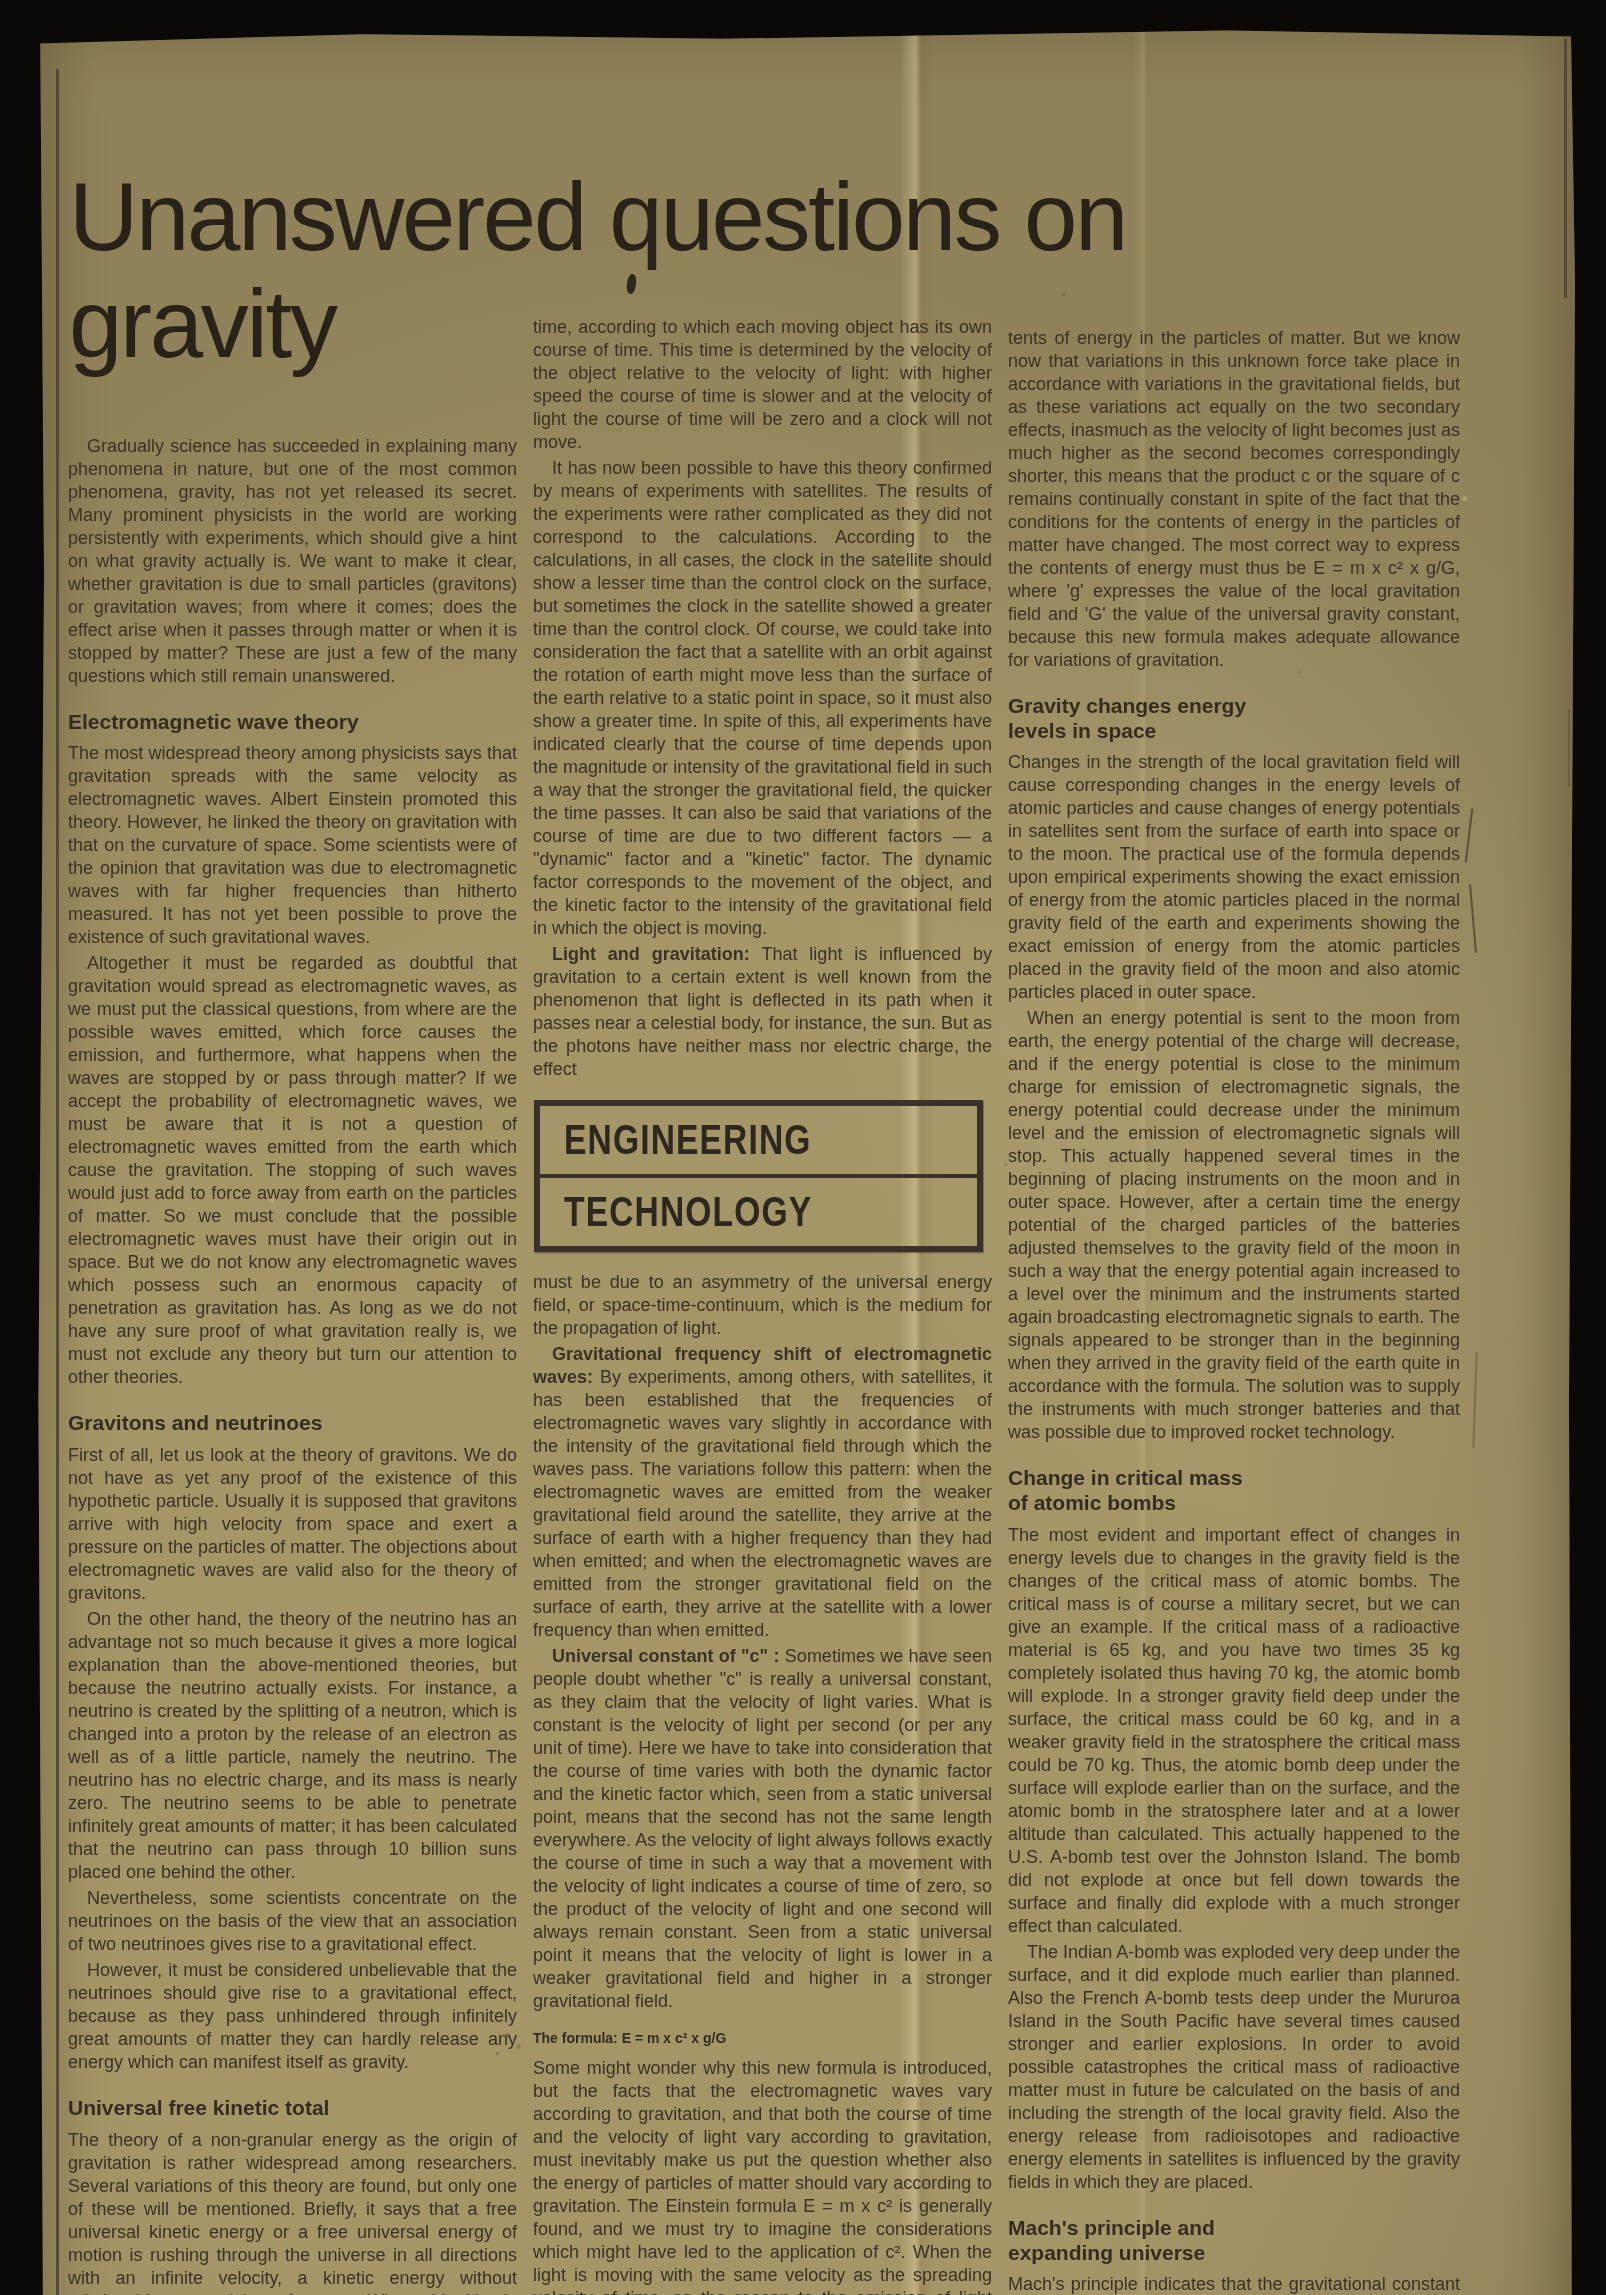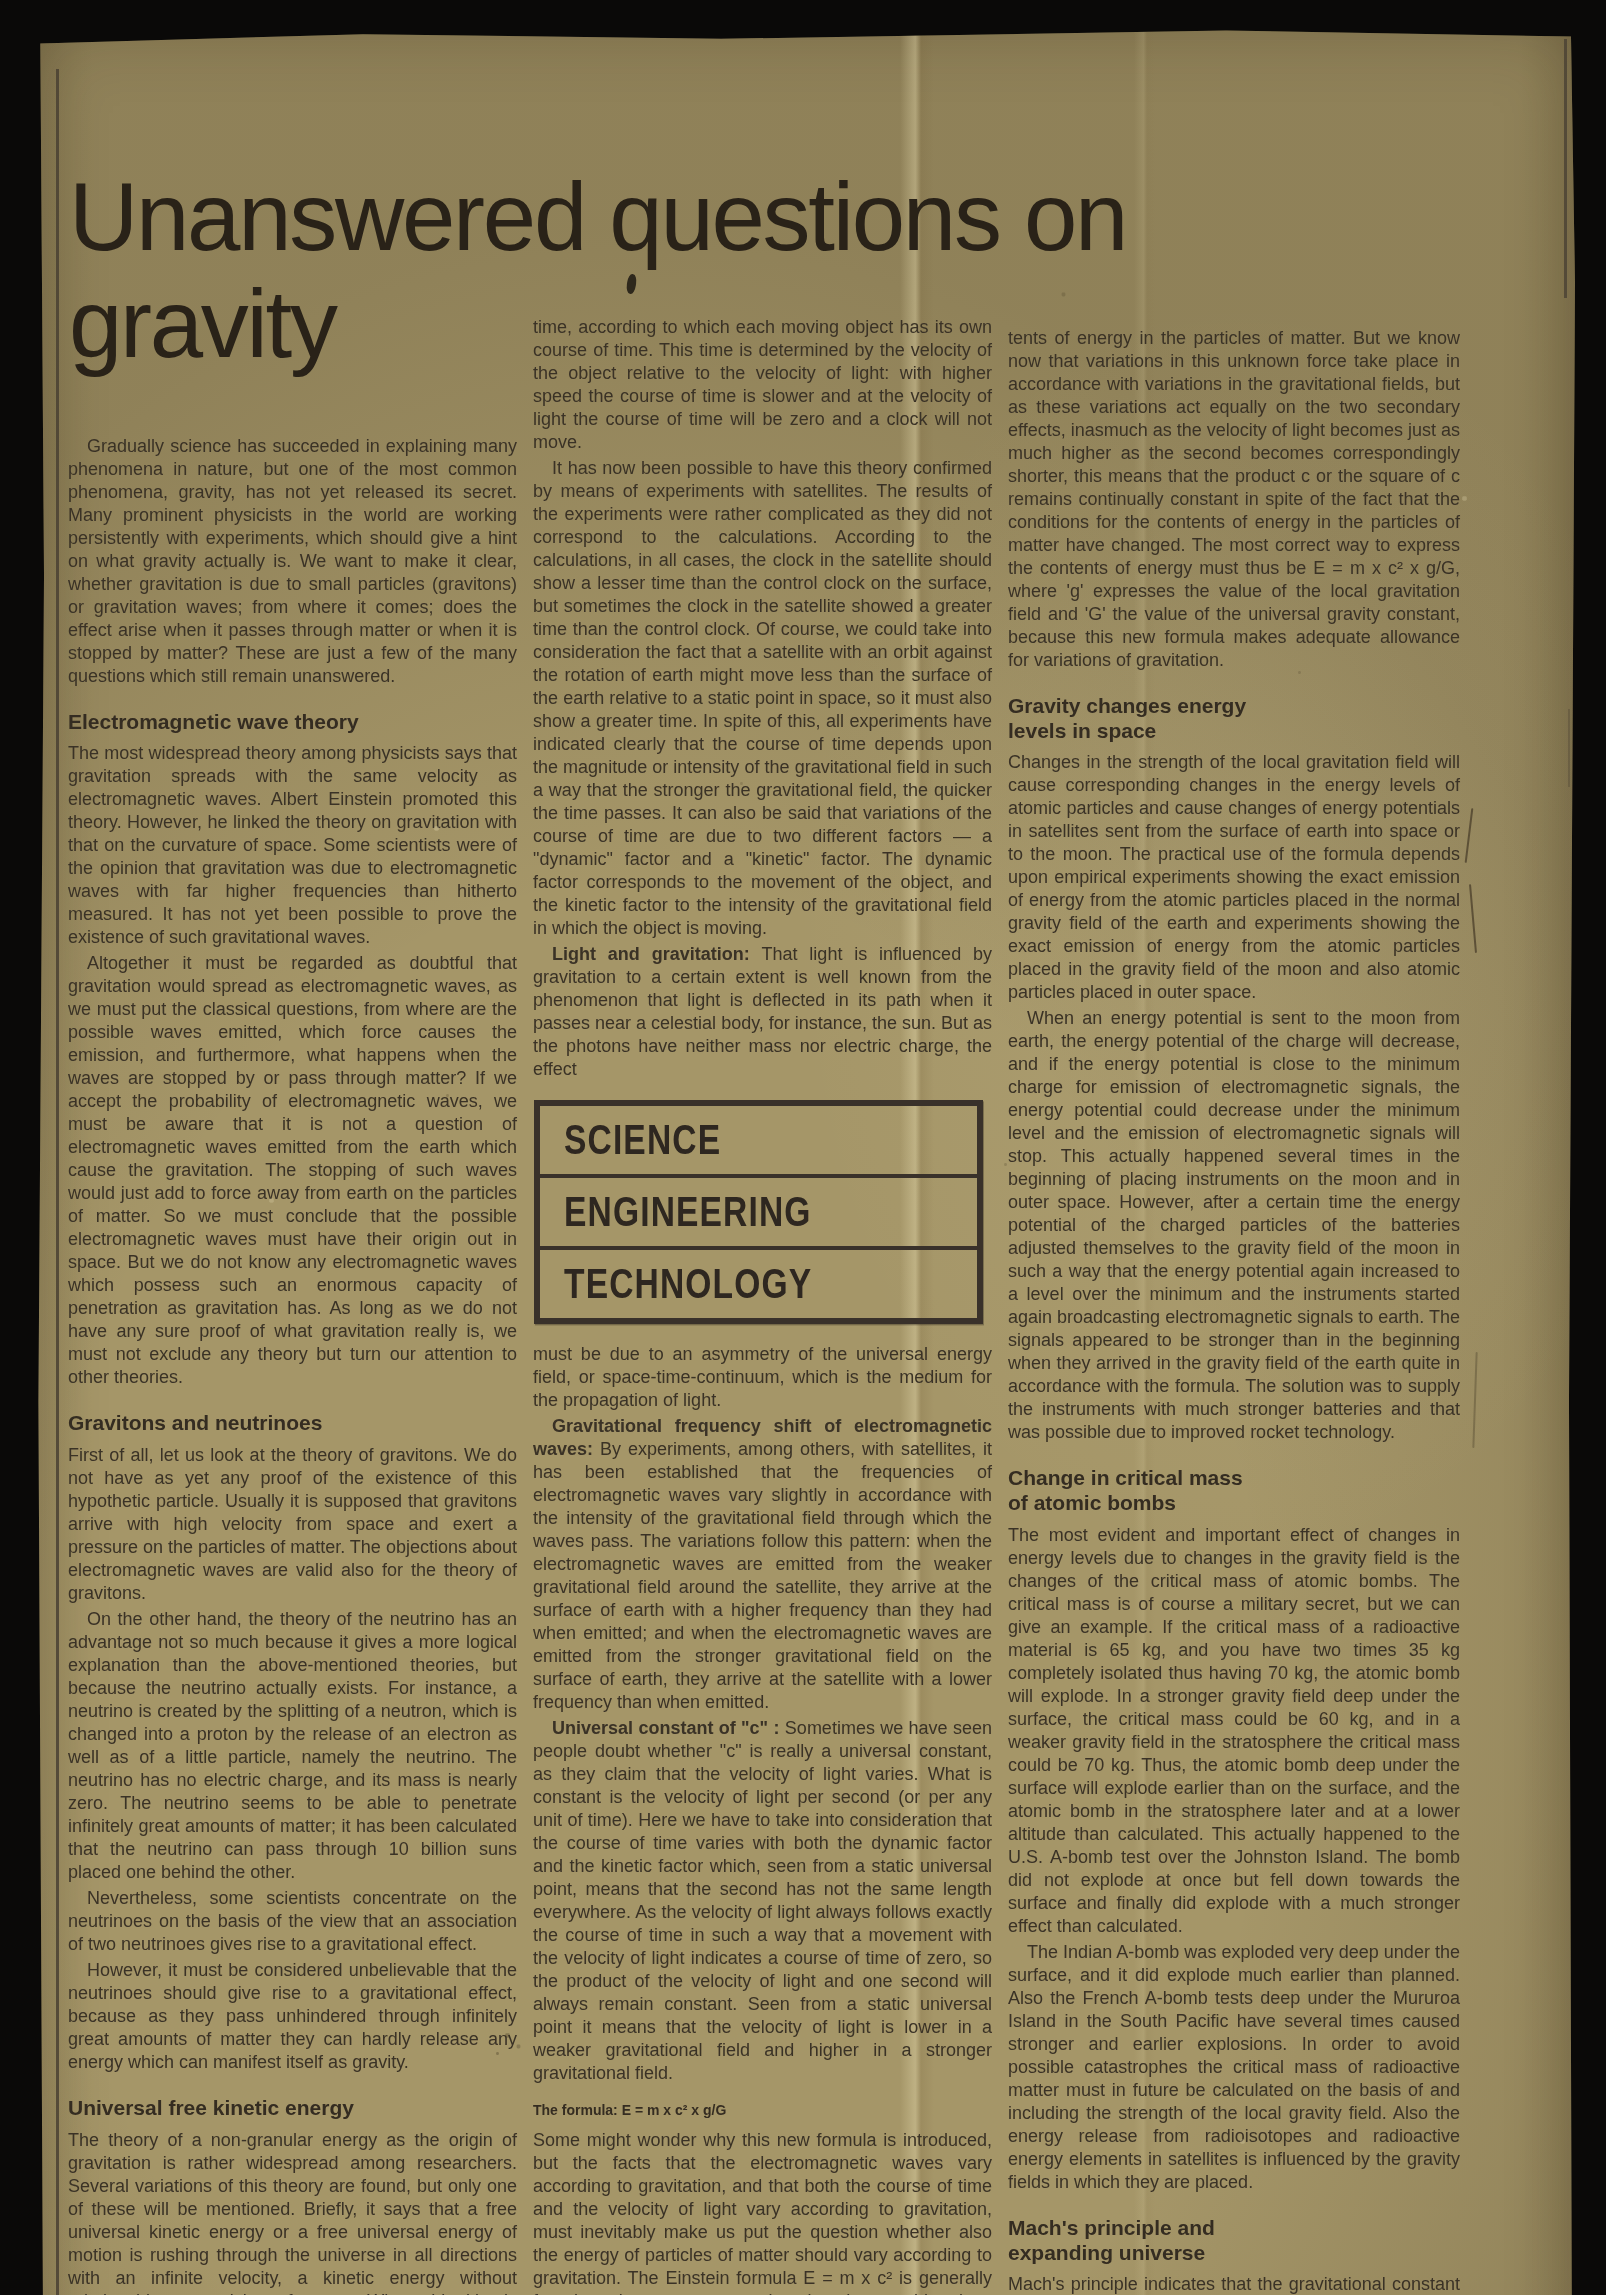--- a/index.html
+++ b/index.html
@@ -85,31 +85,28 @@
     <div id="col1" class="col">
         <p class="para">Gradually science has succeeded in explaining many phenomena in nature, but one of the most common phenomena, gravity, has not yet released its secret. Many prominent physicists in the world are working persistently with experiments, which should give a hint on what gravity actually is. We want to make it clear, whether gravitation is due to small particles (gravitons) or gravitation waves; from where it comes; does the effect arise when it passes through matter or when it is stopped by matter? These are just a few of the many questions which still remain unanswered.</p>
         <h3 class="sec-head">Electromagnetic wave theory</h3>
         <p class="para noindent">The most widespread theory among physicists says that gravitation spreads with the same velocity as electromagnetic waves. Albert Einstein promoted this theory. However, he linked the theory on gravitation with that on the curvature of space. Some scientists were of the opinion that gravitation was due to electromagnetic waves with far higher frequencies than hitherto measured. It has not yet been possible to prove the existence of such gravitational waves.</p>
         <p class="para">Altogether it must be regarded as doubtful that gravitation would spread as electromagnetic waves, as we must put the classical questions, from where are the possible waves emitted, which force causes the emission, and furthermore, what happens when the waves are stopped by or pass through matter? If we accept the probability of electromagnetic waves, we must be aware that it is not a question of electromagnetic waves emitted from the earth which cause the gravitation. The stopping of such waves would just add to force away from earth on the particles of matter. So we must conclude that the possible electromagnetic waves must have their origin out in space. But we do not know any electromagnetic waves which possess such an enormous capacity of penetration as gravitation has. As long as we do not have any sure proof of what gravitation really is, we must not exclude any theory but turn our attention to other theories.</p>
         <h3 class="sec-head">Gravitons and neutrinoes</h3>
         <p class="para noindent">First of all, let us look at the theory of gravitons. We do not have as yet any proof of the existence of this hypothetic particle. Usually it is supposed that gravitons arrive with high velocity from space and exert a pressure on the particles of matter. The objections about electromagnetic waves are valid also for the theory of gravitons.</p>
         <p class="para">On the other hand, the theory of the neutrino has an advantage not so much because it gives a more logical explanation than the above-mentioned theories, but because the neutrino actually exists. For instance, a neutrino is created by the splitting of a neutron, which is changed into a proton by the release of an electron as well as of a little particle, namely the neutrino. The neutrino has no electric charge, and its mass is nearly zero. The neutrino seems to be able to penetrate infinitely great amounts of matter; it has been calculated that the neutrino can pass through 10 billion suns placed one behind the other.</p>
         <p class="para">Nevertheless, some scientists concentrate on the neutrinoes on the basis of the view that an association of two neutrinoes gives rise to a gravitational effect.</p>
         <p class="para">However, it must be considered unbelievable that the neutrinoes should give rise to a gravitational effect, because as they pass unhindered through infinitely great amounts of matter they can hardly release any energy which can manifest itself as gravity.</p>
-        <h3 class="sec-head">Universal free kinetic energy</h3>
+        <h3 class="sec-head">Universal free kinetic total</h3>
         <p class="para noindent">The theory of a non-granular energy as the origin of gravitation is rather widespread among researchers. Several variations of this theory are found, but only one of these will be mentioned. Briefly, it says that a free universal kinetic energy or a free universal energy of motion is rushing through the universe in all directions with an infinite velocity, a kinetic energy without relationship to particles of matter When this kinetic energy passes through matter, a small part of it is stopped, by which it adds continually kinetic energy to the particles of matter resulting in rotation and pulsation.</p>
       </div>
     <div id="col2" class="col">
         <p class="para noindent">time, according to which each moving object has its own course of time. This time is determined by the velocity of the object relative to the velocity of light: with higher speed the course of time is slower and at the velocity of light the course of time will be zero and a clock will not move.</p>
         <p class="para">It has now been possible to have this theory confirmed by means of experiments with satellites. The results of the experiments were rather complicated as they did not correspond to the calculations. According to the calculations, in all cases, the clock in the satellite should show a lesser time than the control clock on the surface, but sometimes the clock in the satellite showed a greater time than the control clock. Of course, we could take into consideration the fact that a satellite with an orbit against the rotation of earth might move less than the surface of the earth relative to a static point in space, so it must also show a greater time. In spite of this, all experiments have indicated clearly that the course of time depends upon the magnitude or intensity of the gravitational field in such a way that the stronger the gravitational field, the quicker the time passes. It can also be said that variations of the course of time are due to two different factors — a "dynamic" factor and a "kinetic" factor. The dynamic factor corresponds to the movement of the object, and the kinetic factor to the intensity of the gravitational field in which the object is moving.</p>
         <p class="para"><b class="runin">Light and gravitation: </b>That light is influenced by gravitation to a certain extent is well known from the phenomenon that light is deflected in its path when it passes near a celestial body, for instance, the sun. But as the photons have neither mass nor electric charge, the effect</p>
         <div class="set-box">
-          <div class="set-row">
-            <span class="set-label">SCIENCE</span>
-          </div>
           <div class="set-row">
             <span class="set-label">ENGINEERING</span>
           </div>
           <div class="set-row">
             <span class="set-label">TECHNOLOGY</span>
           </div>
         </div>
         <p class="para noindent">must be due to an asymmetry of the universal energy field, or space-time-continuum, which is the medium for the propagation of light.</p>
         <p class="para"><b class="runin">Gravitational frequency shift of electromagnetic waves: </b>By experiments, among others, with satellites, it has been established that the frequencies of electromagnetic waves vary slightly in accordance with the intensity of the gravitational field through which the waves pass. The variations follow this pattern: when the electromagnetic waves are emitted from the weaker gravitational field around the satellite, they arrive at the surface of earth with a higher frequency than they had when emitted; and when the electromagnetic waves are emitted from the stronger gravitational field on the surface of earth, they arrive at the satellite with a lower frequency than when emitted.</p>
         <p class="para"><b class="runin">Universal constant of "c" : </b>Sometimes we have seen people doubt whether "c" is really a universal constant, as they claim that the velocity of light varies. What is constant is the velocity of light per second (or per any unit of time). Here we have to take into consideration that the course of time varies with both the dynamic factor and the kinetic factor which, seen from a static universal point, means that the second has not the same length everywhere. As the velocity of light always follows exactly the course of time in such a way that a movement with the velocity of light indicates a course of time of zero, so the product of the velocity of light and one second will always remain constant. Seen from a static universal point it means that the velocity of light is lower in a weaker gravitational field and higher in a stronger gravitational field.</p>

